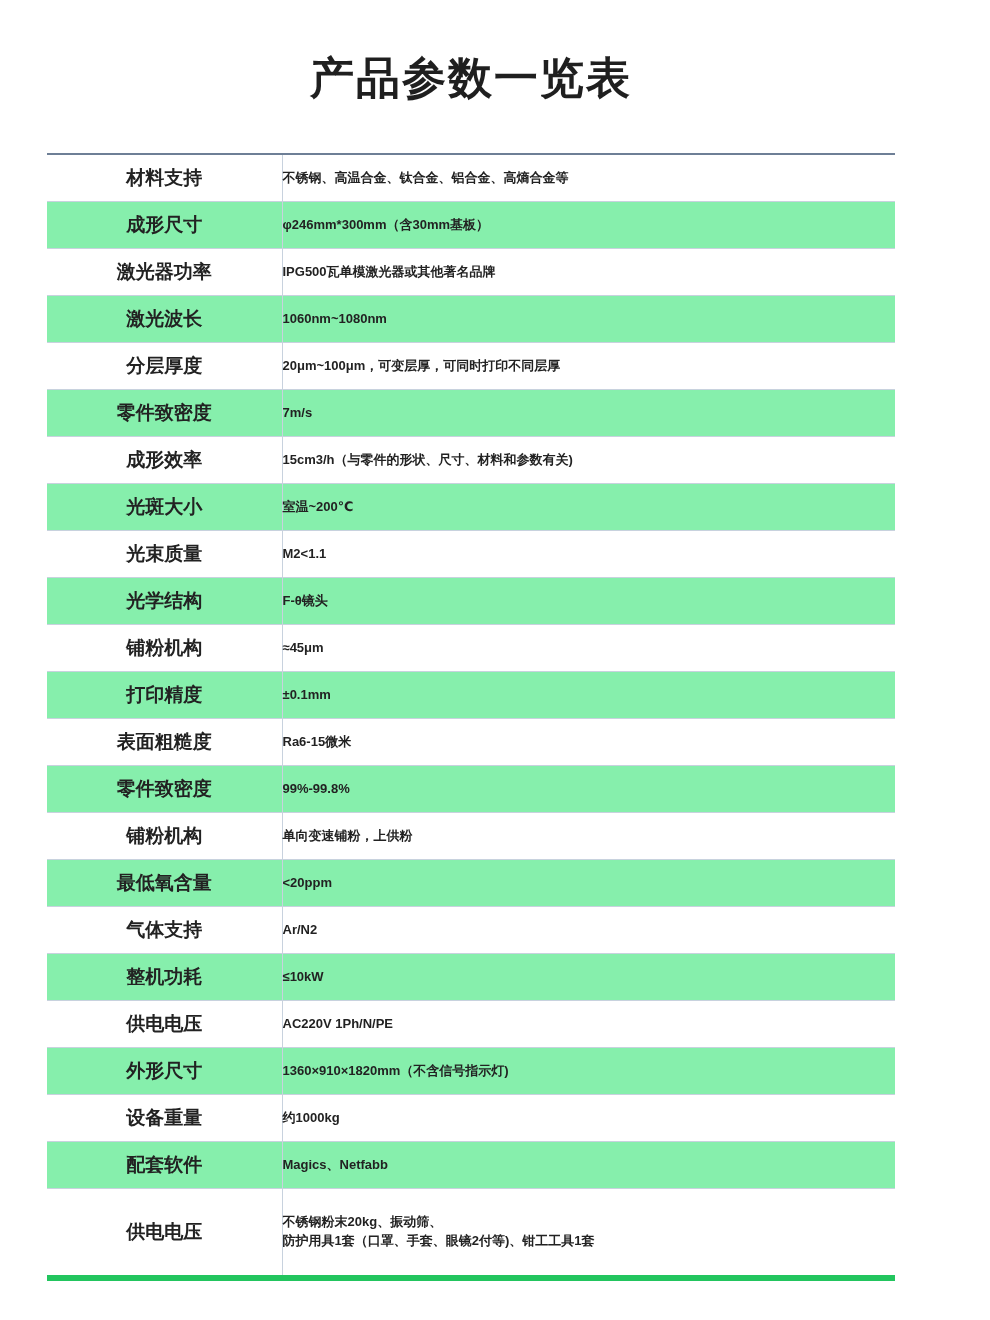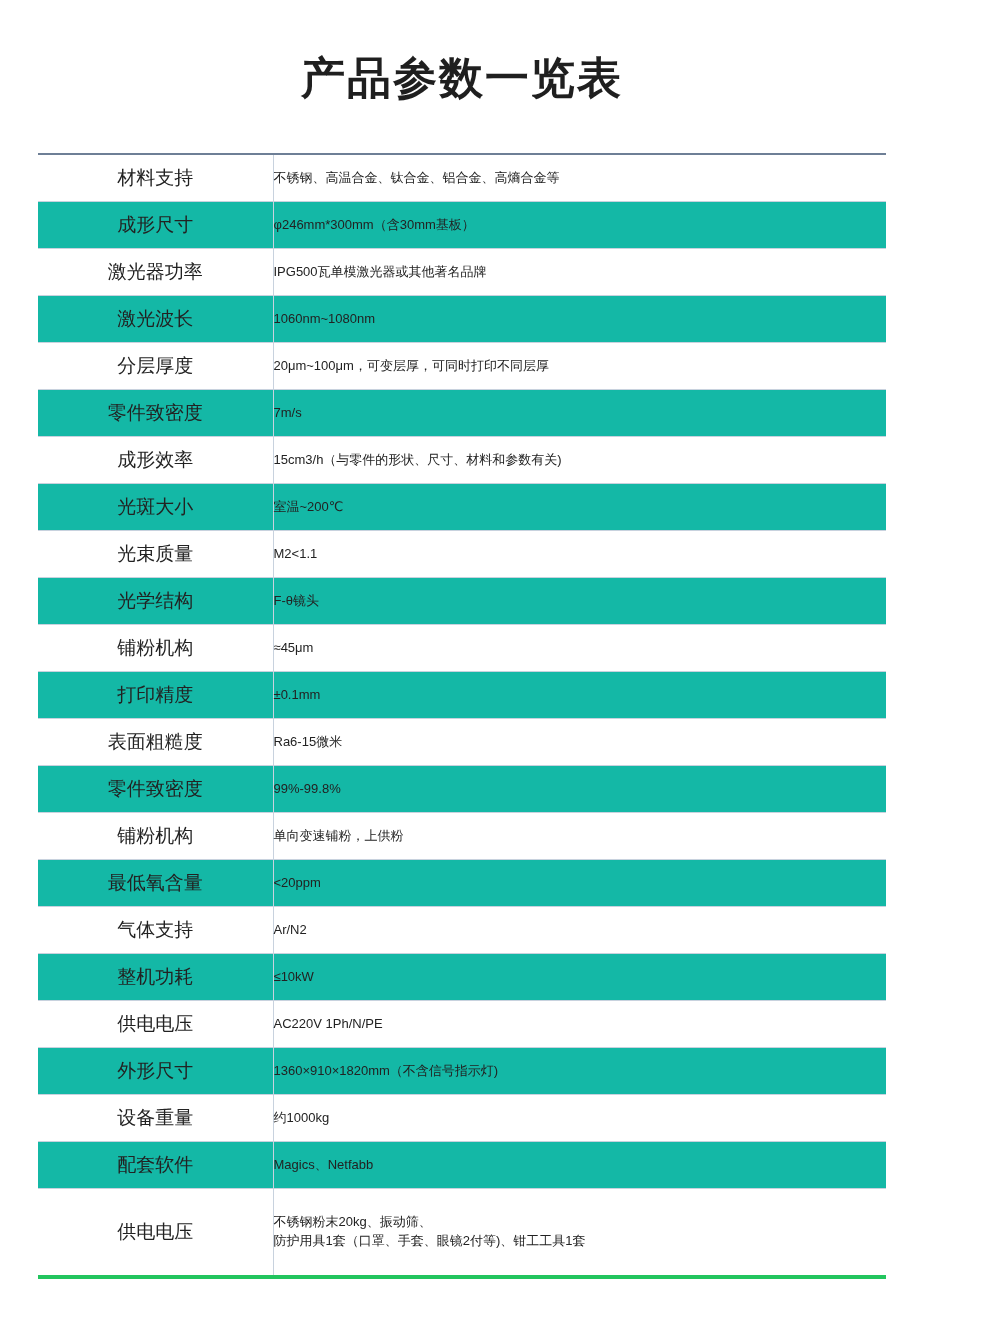--- a/index.html
+++ b/index.html
@@ -12,49 +12,51 @@
     background: #ffffff;
     font-family: "Liberation Sans", "DejaVu Sans", sans-serif;
     color: #2b2b2b;
     overflow: hidden;
   }
   .page {
     width: 924px;
     height: 1320px;
     position: relative;
     box-sizing: border-box;
+    margin-left: 9px;
   }
   .title {
     text-align: center;
     font-size: 44px;
     font-weight: bold;
     letter-spacing: 2px;
     color: #1f1f1f;
     padding-top: 52px;
     padding-bottom: 0;
     line-height: 1.2;
   }
   .table-wrap {
     margin: 48px 38px 0 38px;
     border-top: 2px solid #6e7f96;
-    border-bottom: 4px solid #22c55e;
+    border-bottom: 6px solid #22c55e;
+    font-weight: bold;
   }
   table.spec {
     width: 100%;
     border-collapse: collapse;
     table-layout: fixed;
   }
   table.spec tr {
     border-bottom: 1px solid #c8d2de;
   }
   table.spec tr:last-child {
     border-bottom: none;
   }
   table.spec tr.alt {
-    background: #14b8a6;
+    background: #86efac;
   }
   table.spec td {
     padding: 0;
     vertical-align: middle;
   }
   td.label {
     width: 235px;
     text-align: center;
     font-size: 19px;
     color: #222;

